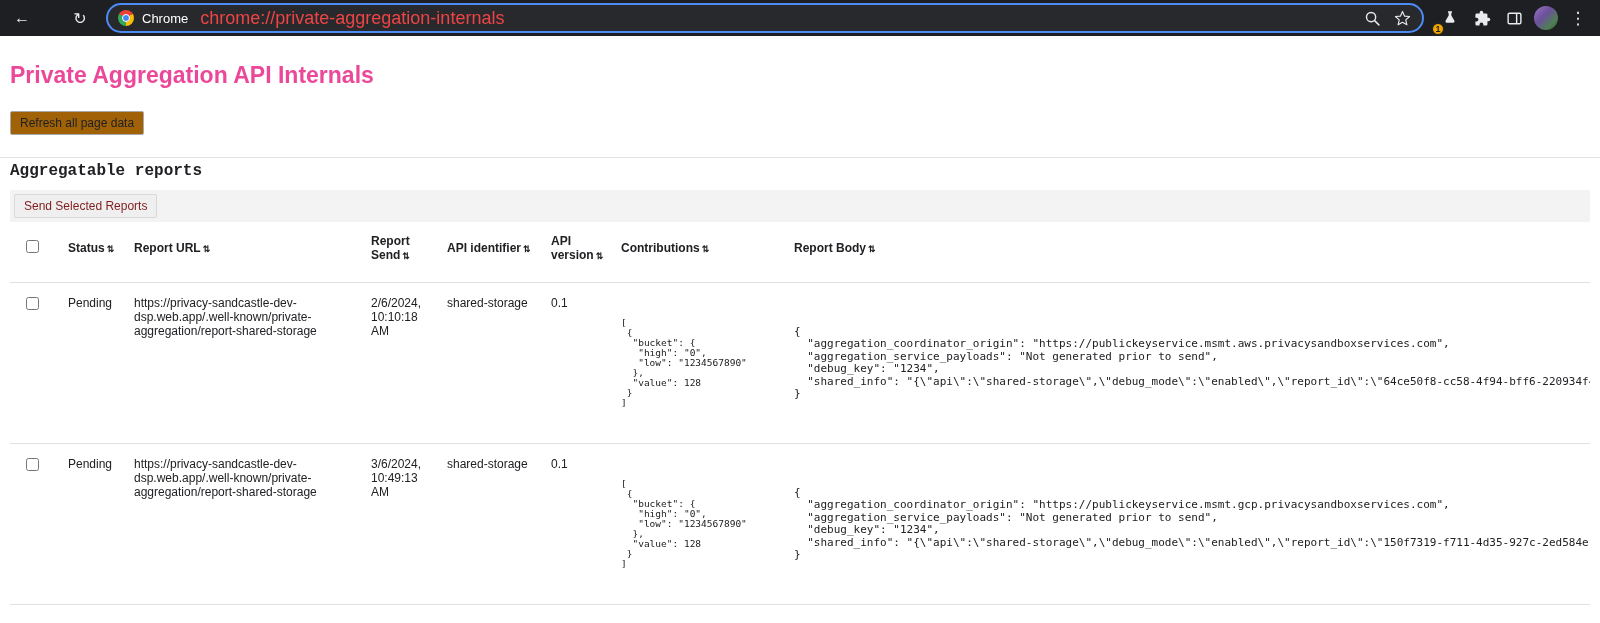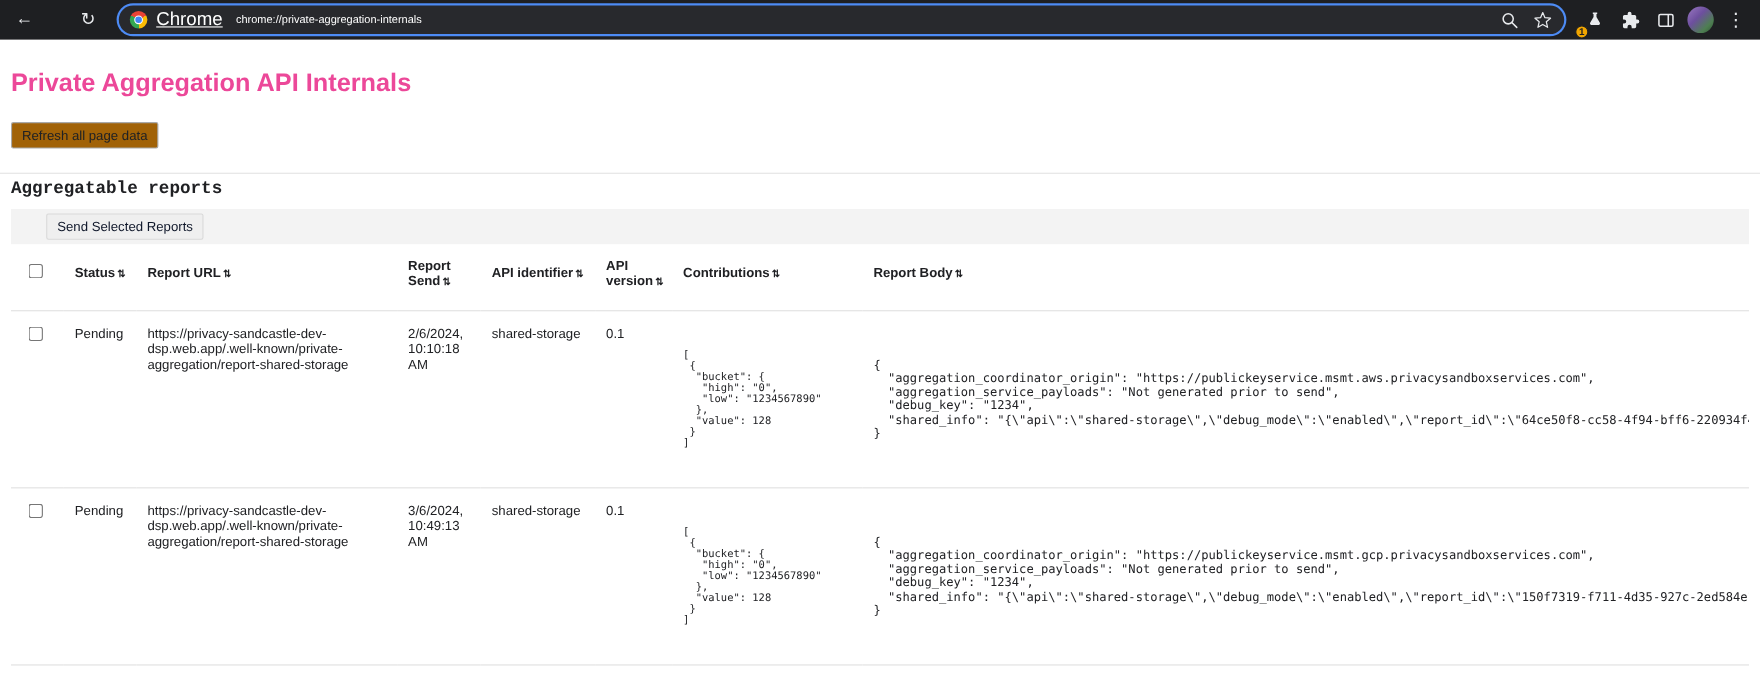--- a/index.html
+++ b/index.html
@@ -34,22 +34,22 @@
   }
   .chrome-logo {
     width: 16px; height: 16px; border-radius: 50%;
     background: conic-gradient(from 60deg, #fbbc05 0 120deg, #34a853 0 240deg, #ea4335 0 360deg);
     position: relative; flex: 0 0 auto;
   }
   .chrome-logo::after {
     content: ""; position: absolute; inset: 4px;
     background: #4285f4; border: 1.5px solid #ffffff; border-radius: 50%;
   }
-  .site-label { color: #ffffff; font-size: 17px; margin: 0 12px 0 8px; white-space: nowrap; text-decoration: underline; }
-  .url-text { color: #ffffff; font-size: 10px; white-space: nowrap; flex: 1 1 auto; }
+  .site-label { color: #ffffff; font-size: 13px; margin: 0 12px 0 8px; white-space: nowrap; }
+  .url-text { color: #ef4444; font-size: 18px; white-space: nowrap; flex: 1 1 auto; }
   .omni-icons { display: flex; align-items: center; gap: 2px; }
   .right-cluster { display: flex; align-items: center; gap: 4px; }
   .badge {
     position: absolute; bottom: -3px; left: -4px;
     background: #f2a600; color: #1e1f22;
     font-size: 9px; font-weight: 700; line-height: 11px;
     min-width: 12px; height: 12px; padding: 0 2px;
     border-radius: 6px; border: 1px solid #1e1f22; text-align: center;
   }
   .avatar {
@@ -71,22 +71,21 @@
     background: #a16207; border: 1px solid #a9a9a9; border-radius: 2px;
     color: #202124; cursor: pointer;
   }
   hr.divider { border: none; border-top: 1px solid #e3e3e3; margin: 22px 0 0 0; }
   .section-title { font-size: 16px; font-weight: 700; margin: 4px 0 10px 10px; font-family: Liberation Mono, monospace; }
   .table-toolbar { margin: 0 10px; background: #f3f3f3; padding: 4px; }
   button.send {
     font-family: "Liberation Sans", sans-serif;
     font-size: 12px; padding: 4px 9px;
     background: #efefef; border: 1px solid #d9d9d9; border-radius: 2px;
-    color: #0f172a;
-    margin-left: 28px;
+    color: #7f1d1d;
   }
 
   
   table.reports {
     width: calc(100% - 20px); margin: 6px 10px 0 10px;
     border-collapse: collapse; table-layout: fixed;
   }
   thead th {
     text-align: left; font-size: 12px; font-weight: 700;
     padding: 6px 4px 20px 10px; vertical-align: middle;

